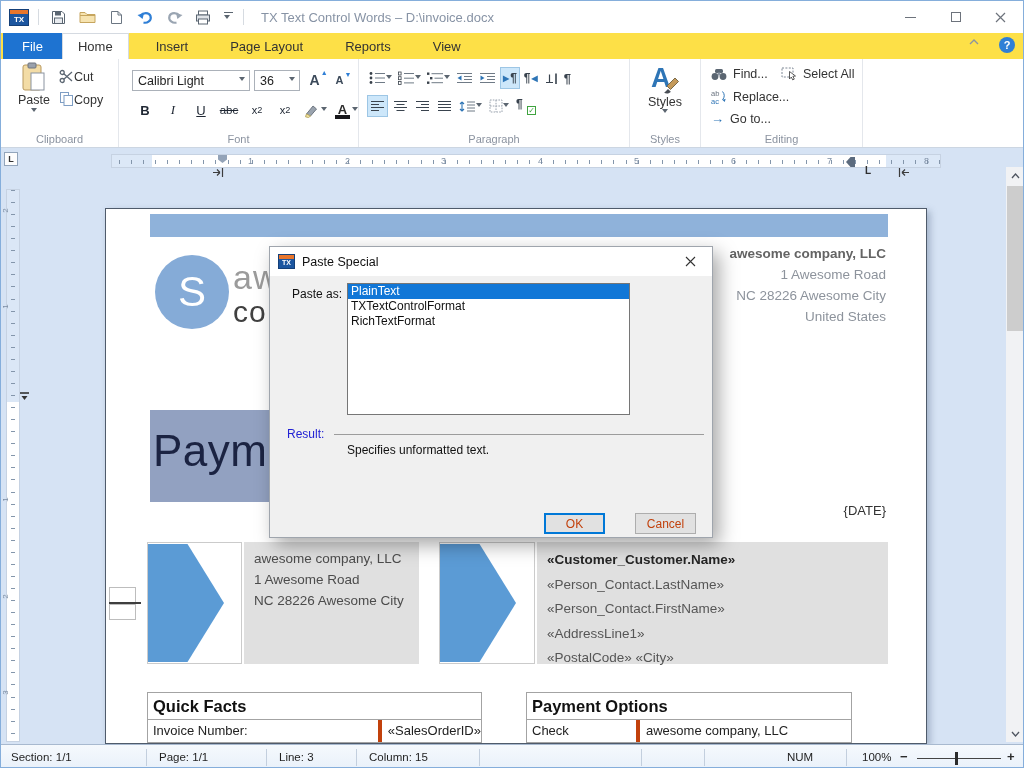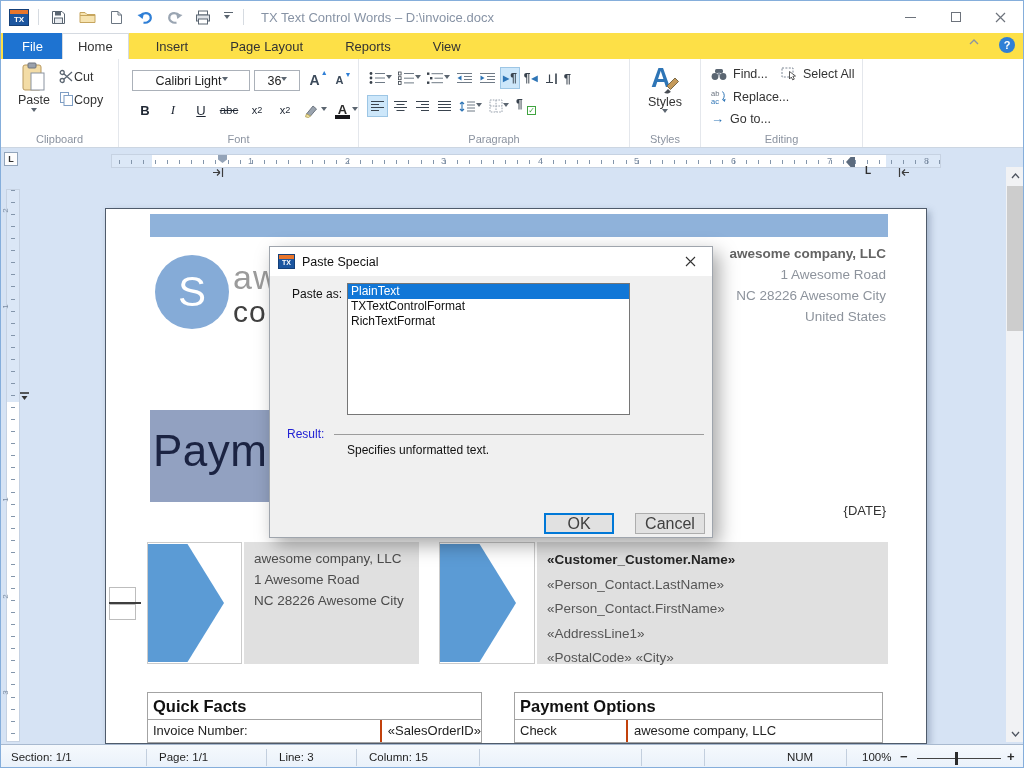--- a/index.html
+++ b/index.html
@@ -32,21 +32,21 @@
 .group{position:absolute;top:0;height:88px;border-right:1px solid #e4e7ec}
 .group-label{position:absolute;bottom:2px;left:0;right:0;text-align:center;font-size:11px;color:#8b93a0}
 .g-clip{left:0;width:118px}
 .g-font{left:118px;width:240px}
 .g-par{left:358px;width:271px}
 .g-sty{left:629px;width:71px}
 .g-edit{left:700px;width:162px}
 .paste-btn{position:absolute;left:10px;top:3px;width:46px;height:70px;display:flex;flex-direction:column;align-items:center;gap:1px;font-size:12.5px;color:#333}
 .caret{width:0;height:0;border:3px solid transparent;border-top:4px solid #5b6570}
 .small-cmd{position:absolute;display:flex;align-items:flex-end;font-size:12.5px;color:#333}
-.combo{height:21px;background:#fff;border:1px solid #abb1b9;display:flex;align-items:center;font-size:12.5px;color:#222;padding-left:5px;justify-content:center}
+.combo{height:21px;background:#fff;border:1px solid #abb1b9;display:flex;align-items:center;font-size:12.5px;color:#222;padding-left:5px;justify-content:space-between}
 .combo .caret{margin-right:4px}
 .fbtn{min-width:20px;height:20px;display:flex;align-items:center;justify-content:center;color:#1f2733;font-size:13px}
 .b{font-weight:bold}.i{font-style:italic;font-family:"Liberation Serif",serif}.u{text-decoration:underline}.st{text-decoration:line-through;font-size:11.5px}
 .subsup{font-size:11px}
 .ibtn{width:21px;height:20px;display:flex;align-items:center;justify-content:center}
 .ibtn.sel,.pbtn.sel{background:#cde7fa;border:1px solid #9dc6e5}
 .pbtn{height:22px;display:flex;align-items:center;justify-content:center;padding:0 2px}
 .parrow1{position:absolute;left:8px;top:8px;display:flex;gap:2px;align-items:center}
 .parrow2{position:absolute;left:8px;top:36px;display:flex;gap:3px;align-items:center}
 .fontcolor{position:relative;width:15px;height:17px;font-weight:bold;font-size:13px;color:#2b2b2b;text-align:center}
@@ -95,42 +95,42 @@
 .fold .fb{width:27px;height:16px;border:1px solid #bdbdbd;background:#fff}
 .fold .fl{position:absolute;left:0;top:15px;width:32px;height:2px;background:#3e3e3e}
 .acell{position:absolute;top:333px;height:122px;background:#fff;border:1px solid #cbcbcb}
 .arrow{position:absolute;left:0;top:1px;width:76px;height:118px;background:#5b9bd5;clip-path:polygon(0 0,52% 0,100% 50%,52% 100%,0 100%)}
 .gbox{position:absolute;top:333px;height:122px;background:#e0e0e0;font-size:13.5px;color:#4c4c4c;padding:6px 0 0 10px;line-height:21px}
 .gbox2{line-height:24.5px;color:#565656}
 .gbox2 .nm{font-weight:bold;color:#252525}
 .dtable{position:absolute;top:483px;border:1px solid #a3a3a3;background:#fff}
 .dtitle{height:27px;border-bottom:1px solid #a3a3a3;font-size:16.5px;font-weight:bold;color:#111;padding:4px 0 0 5px}
 .drow{height:23px;border-bottom:1px solid #a3a3a3;display:flex;font-size:13px;color:#222}
-.dcell1{border-right:2px solid #c2410c;padding:3px 0 0 5px}
+.dcell1{border-right:4px solid #c2410c;padding:3px 0 0 5px}
 .dcell2{padding:3px 0 0 6px}
 .drow-part{height:8px}
 
 
 .vscroll{position:absolute;left:1005px;top:19px;width:18px;height:575px;background:#f1f2f4}
 .sb-btn{position:absolute;left:0;width:18px;height:17px;display:flex;align-items:center;justify-content:center}
 .sb-thumb{position:absolute;left:1px;width:16px;top:19px;height:145px;background:#cdcdcd}
 
 
 .dialog{position:absolute;left:268px;top:245px;width:444px;height:292px;background:#f0f0f0;border:1px solid #9fa5ad;box-shadow:6px 7px 18px rgba(0,0,0,.35);z-index:40}
 .dlg-titlebar{position:absolute;left:0;top:0;right:0;height:29px;background:#fff;display:flex;align-items:center;padding-left:8px;gap:7px}
 .dlg-title{font-size:12.5px;color:#111}
 .dlg-close{position:absolute;right:0;top:0;width:44px;height:29px;display:flex;align-items:center;justify-content:center}
 .dlg-label{position:absolute;font-size:12px;color:#111}
 .listbox{position:absolute;left:77px;top:36px;width:283px;height:132px;background:#fff;border:1px solid #767676;overflow:hidden}
 .lb-item{height:15px;line-height:15px;padding-left:3px;font-size:12px;color:#111;white-space:nowrap}
 .lb-item.selected{background:#1177d7;color:#fff}
 .result-lab{position:absolute;left:17px;top:180px;font-size:12px;color:#2222d4}
 .result-line{position:absolute;left:64px;top:187px;width:370px;height:1px;background:#9c9c9c}
 .result-txt{position:absolute;left:77px;top:196px;font-size:12px;color:#111}
-.dbtn{position:absolute;top:266px;width:70px;height:21px;background:#e1e1e1;border:1px solid #adadad;font-size:16px;color:#404040;display:flex;align-items:center;justify-content:center}
+.dbtn{position:absolute;top:266px;width:61px;height:21px;background:#e1e1e1;border:1px solid #adadad;font-size:12px;color:#c2410c;display:flex;align-items:center;justify-content:center}
 .dbtn.ok{left:274px;border-color:#0078d7;box-shadow:inset 0 0 0 1px #0078d7}
 .dbtn.cancel{left:365px}
 
 
 .statusbar{position:absolute;left:0;top:743px;right:0;height:25px;background:linear-gradient(#f5f9fd,#e9f1fa);border-top:1px solid #a8b9cf;font-size:11.5px;color:#1e1e1e}
 .stxt{position:absolute;top:6px;white-space:nowrap}
 .ssep{position:absolute;top:4px;width:1px;height:17px;background:#c3cfde}
 .zoom-track{position:absolute;left:916px;top:13px;width:84px;height:1px;background:#444}
 .zoom-thumb{position:absolute;left:954px;top:7px;width:3px;height:13px;background:#2b2b2b}
 .zsym{position:absolute;top:4px;font-size:13px;color:#2b2b2b;font-weight:bold}
@@ -536,21 +536,21 @@
       </div>
 
       <div class="dtable" style="left:41px;width:335px">
         <div class="dtitle">Quick Facts</div>
         <div class="drow">
           <div class="dcell1" style="width:240px">Invoice Number:</div>
           <div class="dcell2">«SalesOrderID»</div>
         </div>
         <div class="drow drow-part"></div>
       </div>
-      <div class="dtable" style="left:408px;width:369px">
+      <div class="dtable" style="left:420px;width:326px">
         <div class="dtitle">Payment Options</div>
         <div class="drow">
           <div class="dcell1" style="width:113px">Check</div>
           <div class="dcell2">awesome company, LLC</div>
         </div>
         <div class="drow drow-part"></div>
       </div>
     </div>
 
     <div class="vscroll">

